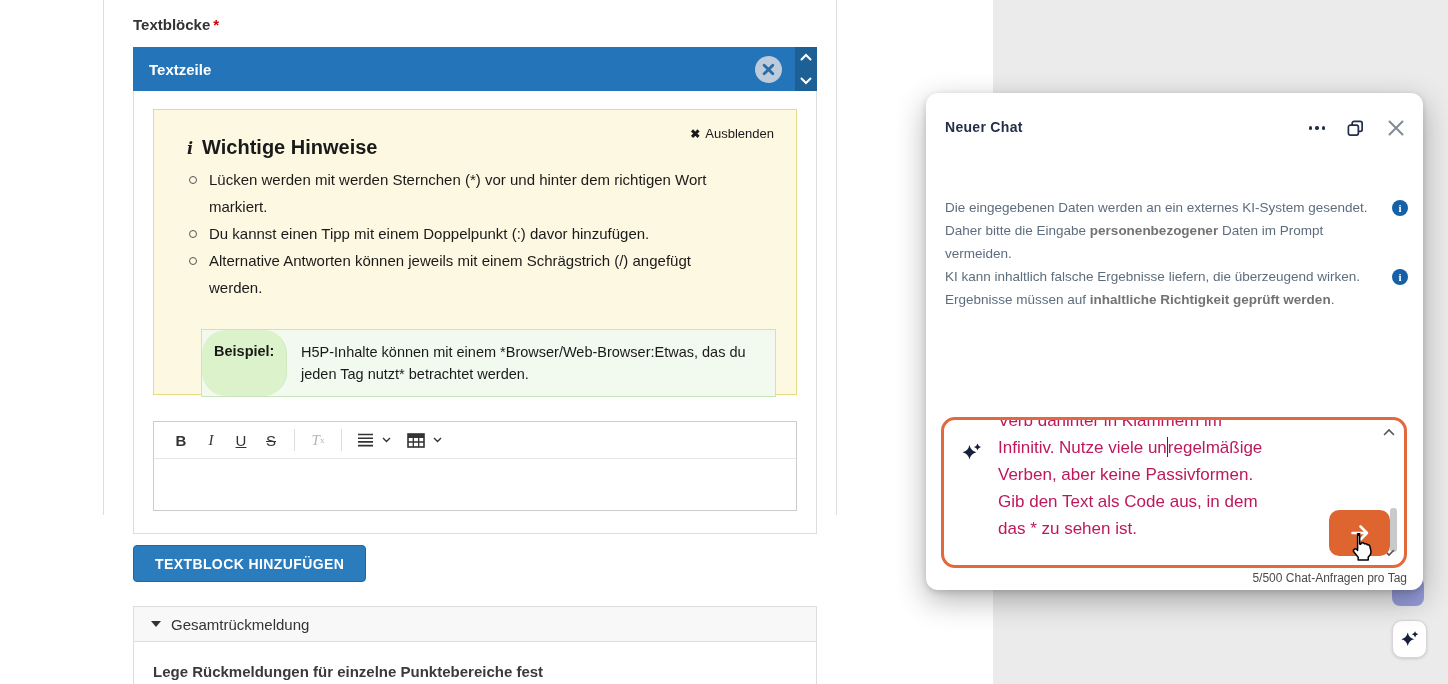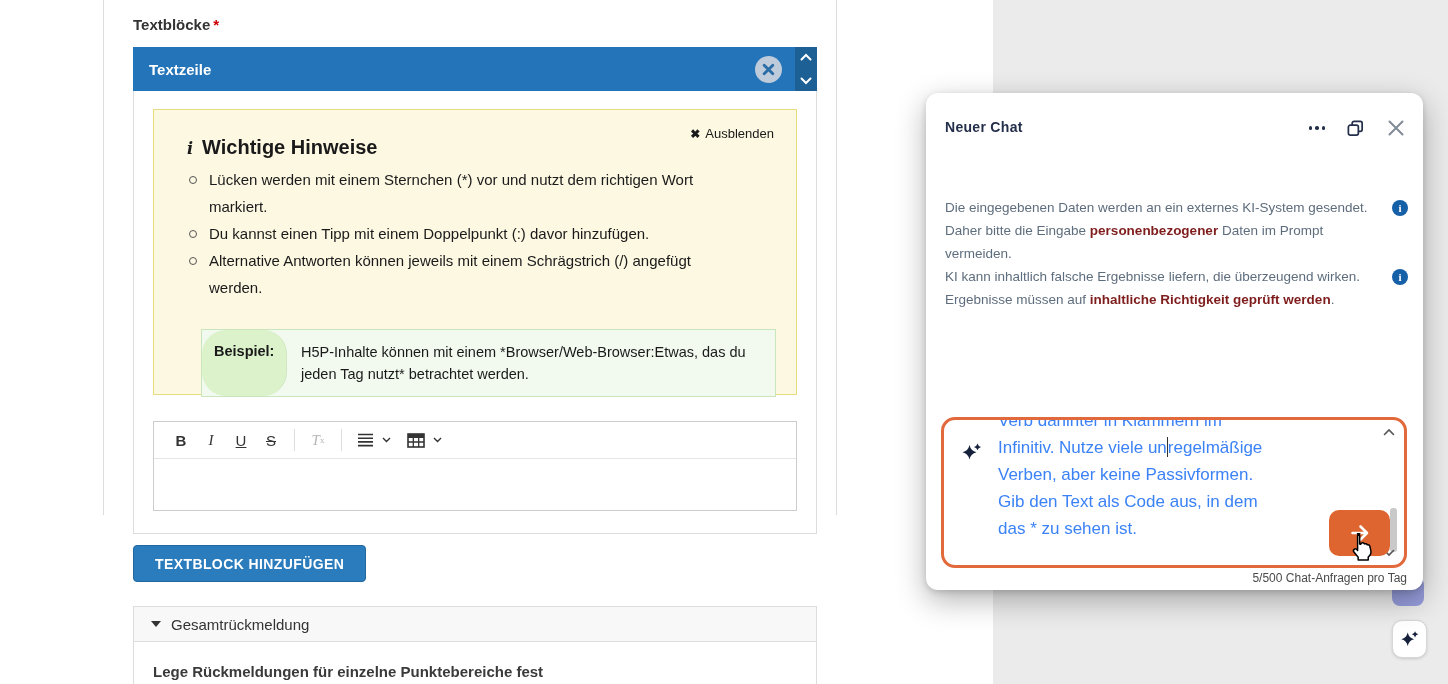--- a/index.html
+++ b/index.html
@@ -88,30 +88,30 @@
   .chat-panel { position:absolute; left:926px; top:93px; width:497px; height:497px; background:#fff;
                 border-radius:12px; box-shadow:0 10px 30px rgba(0,0,0,.30), 0 2px 6px rgba(0,0,0,.15);
                 z-index:20; }
   .chat-title { position:absolute; left:19px; top:26px; font-size:14px; font-weight:bold;
                 color:#232e4a; letter-spacing:0.3px; }
   .chat-icons { position:absolute; right:17px; top:25px; display:flex; align-items:center; gap:21px; }
   .dots3 { display:flex; gap:3px; align-items:center; cursor:pointer; padding:4px 0; }
   .dots3 i { width:3.5px; height:3.5px; border-radius:50%; background:#232e4a; }
   .chat-para { position:absolute; left:19px; font-size:13.5px; color:#5e6d7d; line-height:23px;
                white-space:nowrap; }
-  .chat-bold { font-weight:bold; color:#7f1d1d; }
+  .chat-bold { font-weight:bold; color:#737373; }
   .info-dot { position:absolute; right:15px; width:16px; height:16px; border-radius:50%;
               background:#1660a8; color:#fff; font-family:"Liberation Serif", serif; font-weight:bold;
               font-size:11px; display:flex; align-items:center; justify-content:center; cursor:pointer; }
 
   .prompt-box { position:absolute; left:15px; top:324px; width:466px; height:151px;
                 border:3px solid #e2693b; border-radius:14px; background:#fff; overflow:hidden; }
   .prompt-sparkle { position:absolute; left:10px; top:14px; width:36px; height:36px; border-radius:9px;
                     background:#fff; display:flex; align-items:center; justify-content:center; z-index:3; }
-  .prompt-text { position:absolute; left:54px; top:-13px; font-size:17px; color:#3b82f6;
+  .prompt-text { position:absolute; left:54px; top:-13px; font-size:17px; color:#be185d;
                  line-height:27px; white-space:nowrap; z-index:2; }
   .caret { display:inline-block; width:0; height:20px; border-left:1.5px solid #333;
            vertical-align:-4px; }
   .scroll-up { position:absolute; right:9px; top:8px; cursor:pointer; }
   .scroll-dn { position:absolute; right:9px; bottom:8px; cursor:pointer; }
   .scroll-track { position:absolute; right:7px; top:88px; width:7px; height:44px; background:#c9c9c9;
                   border-radius:3px; }
   .send-btn { position:absolute; right:14px; bottom:9px; width:61px; height:46px; border-radius:10px;
               background:#de6530; display:flex; align-items:center; justify-content:center;
               cursor:pointer; z-index:4; }
@@ -152,21 +152,21 @@
 
       <div class="notice-box">
         <div class="notice-head">
           <span class="notice-i">i</span>
           <span class="notice-title">Wichtige Hinweise</span>
         </div>
         <div class="hide-btn">
           <span class="hide-x">✖</span><span>Ausblenden</span>
         </div>
         <ul class="notice-list">
-          <li>Lücken werden mit einem Sternchen (*) vor und nutzt dem richtigen Wort markiert.</li>
+          <li>Lücken werden mit werden Sternchen (*) vor und hinter dem richtigen Wort markiert.</li>
           <li>Du kannst einen Tipp mit einem Doppelpunkt (:) davor hinzufügen.</li>
           <li>Alternative Antworten können jeweils mit einem Schrägstrich (/) angefügt werden.</li>
         </ul>
         <div class="example">
           <div class="example-label">Beispiel:</div>
           <div class="example-text">H5P-Inhalte können mit einem *Browser/Web-Browser:Etwas, das du jeden Tag nutzt* betrachtet werden.</div>
         </div>
       </div>
 
       <div class="rte">

